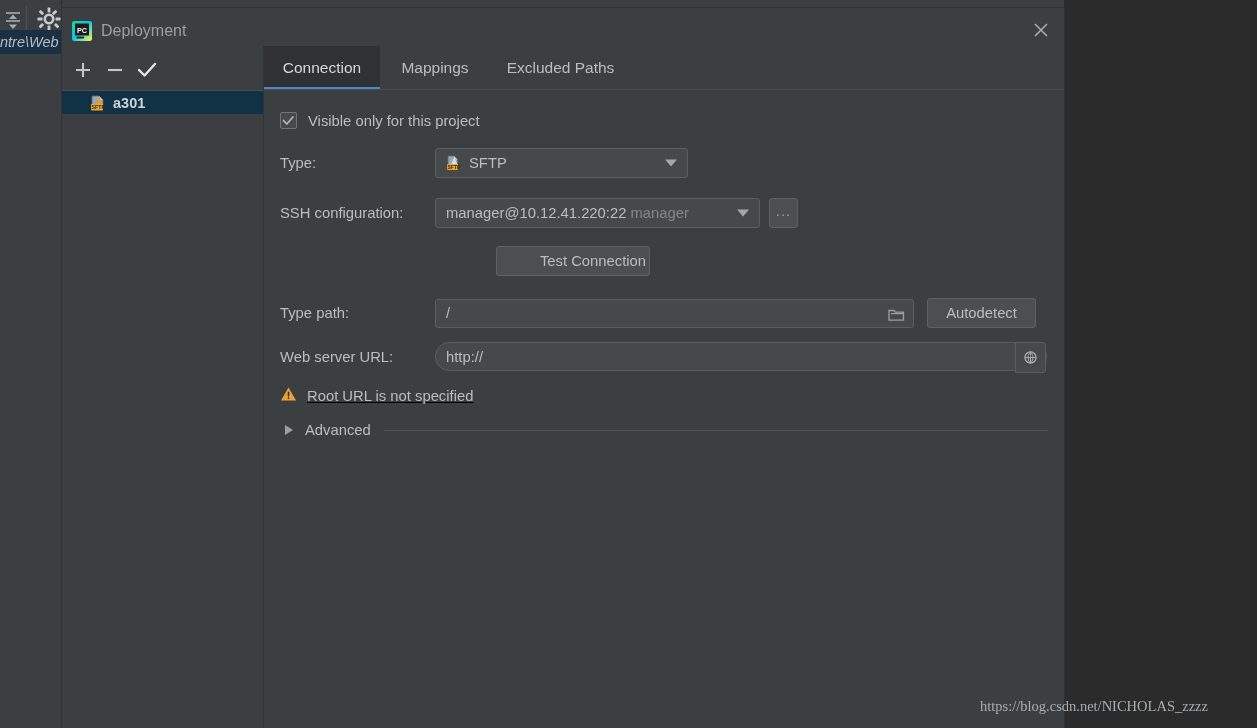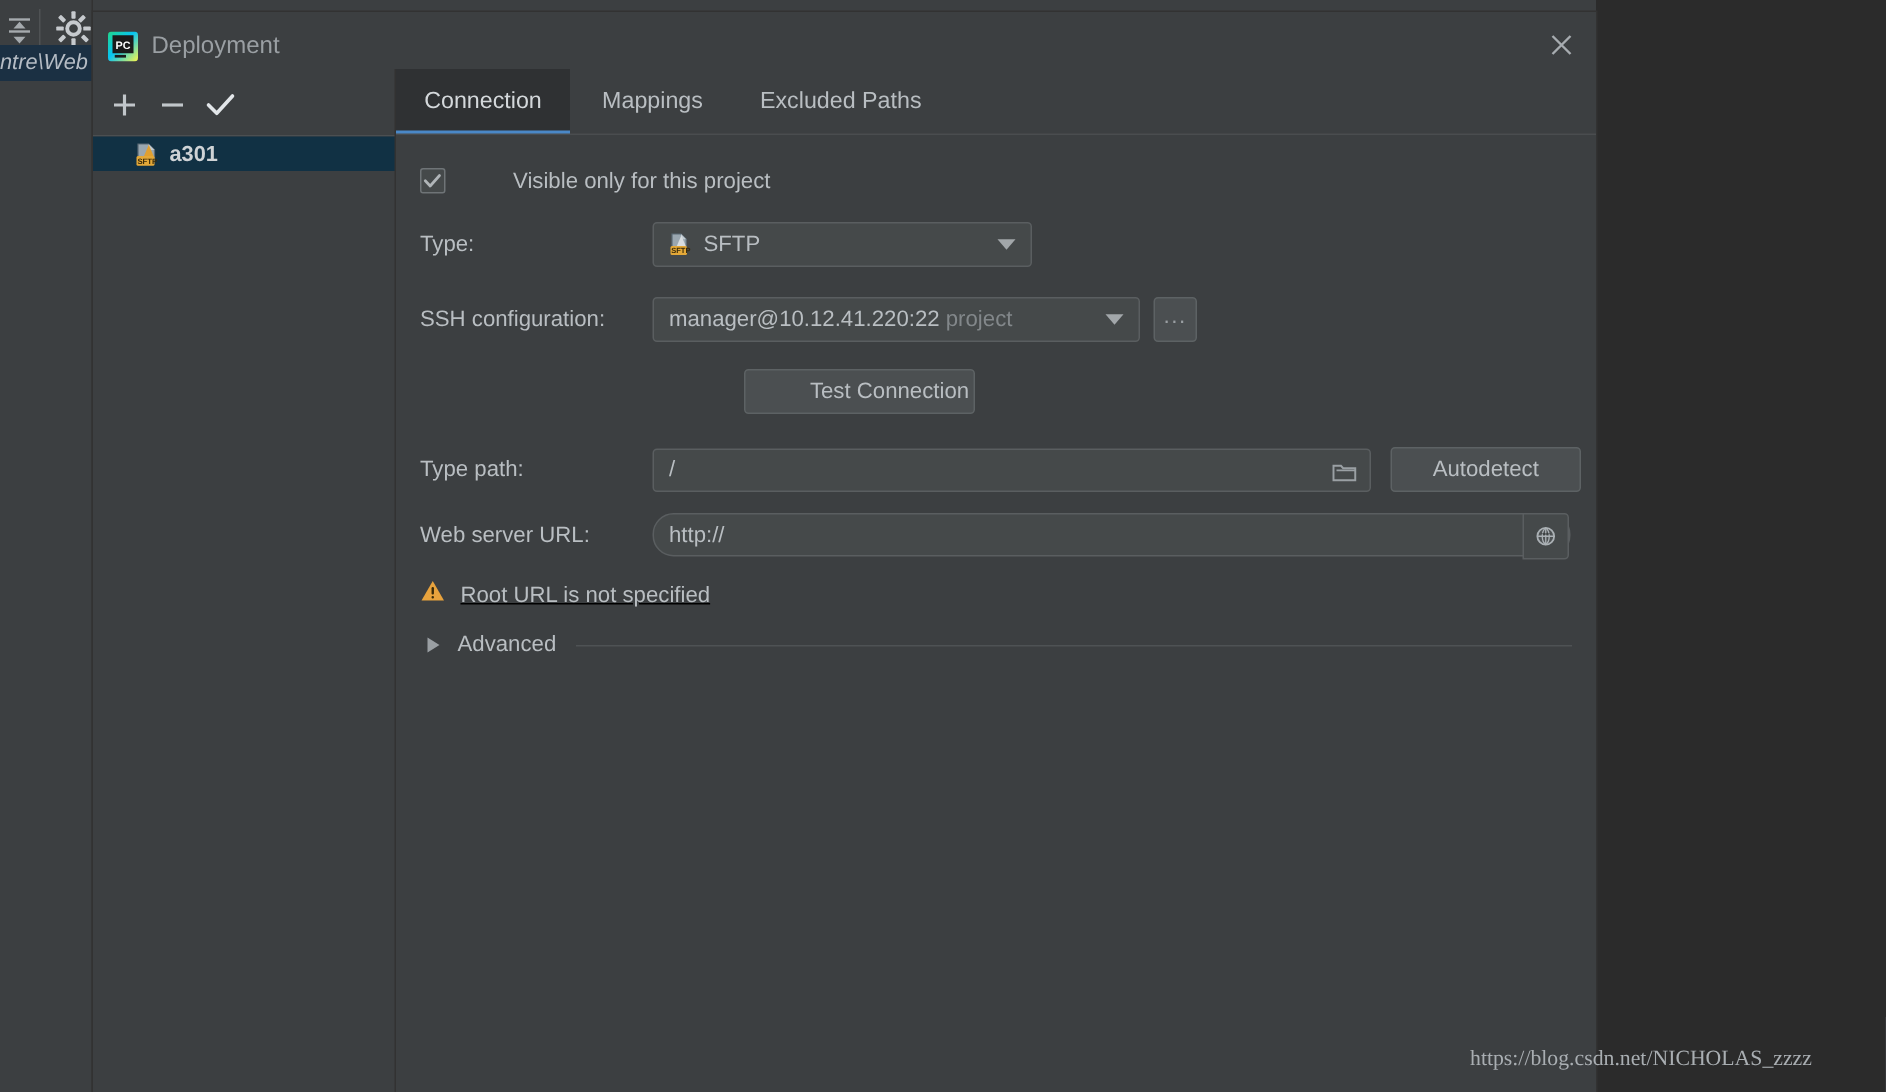--- a/index.html
+++ b/index.html
@@ -129,21 +129,21 @@
   }
 
   .content { position: absolute; left: 0; top: 44px; width: 800px; height: 638px; }
 
   .row { position: absolute; display: flex; align-items: center; }
   .lbl {
     color: #b9bec2; font-size: 14.8px; white-space: nowrap;
   }
 
   
-  .chk-row { left: 16px; top: 22px; gap: 34px; }
+  .chk-row { left: 16px; top: 22px; }
   .checkbox {
     width: 15px; height: 15px; border: 1px solid #6f7477; background: #45494a;
     border-radius: 2px; position: relative; cursor: default;
   }
   .checkbox svg { position: absolute; left: 1px; top: 2px; }
   .chk-label { margin-left: 11px; }
 
   
   .field {
     background: #45494a; border: 1px solid #5a5e60; border-radius: 3px;
@@ -180,21 +180,21 @@
   .ssh-dots { margin-left: 9px; width: 29px; height: 30px; }
   .ssh-dots .dots { letter-spacing: 1px; font-size: 15px; margin-top: -6px; color:#9a9fa3;}
 
   .test-row { left: 232px; top: 156px; }
   .test-btn { width: 154px; height: 30px; padding-left: 40px; }
 
   .rootpath-row { left: 16px; top: 208px; }
   .rootpath-label { width: 155px; }
   .rootpath-field { width: 479px; height: 29px; }
   .folder-icon { position: absolute; right: 8px; top: 7px; }
-  .autodetect-btn { margin-left: 13px; width: 127px; height: 30px; }
+  .autodetect-btn { margin-left: 13px; width: 109px; height: 30px; }
 
   .weburl-row { left: 16px; top: 252px; }
   .weburl-label { width: 155px; }
   .weburl-field { width: 612px; height: 29px; border-radius: 14px; }
   .globe-btn {
     position: absolute; right: 0px; top: -1px; width: 31px; height: 31px;
     background: #45494a; border: 1px solid #5a5e60; border-radius: 0 3px 3px 0;
     box-sizing: border-box; display:flex; align-items:center; justify-content:center;
     cursor: default;
   }
@@ -361,21 +361,21 @@
             <span class="txt">SFTP</span>
             <span class="arrow-down"></span>
           </span>
         </div>
 
         <div class="row ssh-row">
           <span class="lbl ssh-label">SSH configuration:</span>
           <span class="field combo ssh-combo">
             <span class="val">
               <span>manager@10.12.41.220:22</span>
-              <span class="muted">project</span>
+              <span class="muted">manager</span>
             </span>
             <span class="arrow-down"></span>
           </span>
           <span class="btn ssh-dots">
             <span class="dots">...</span>
           </span>
         </div>
 
         <div class="row test-row">
           <span class="btn test-btn">

